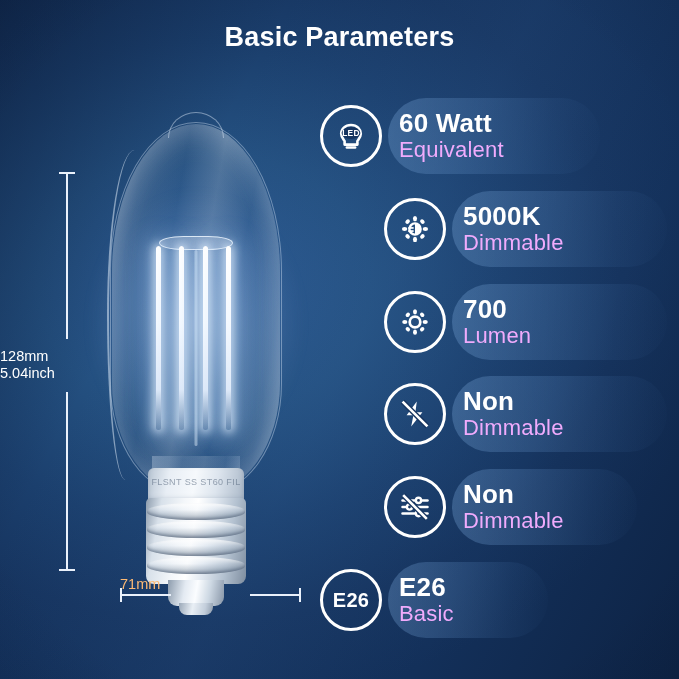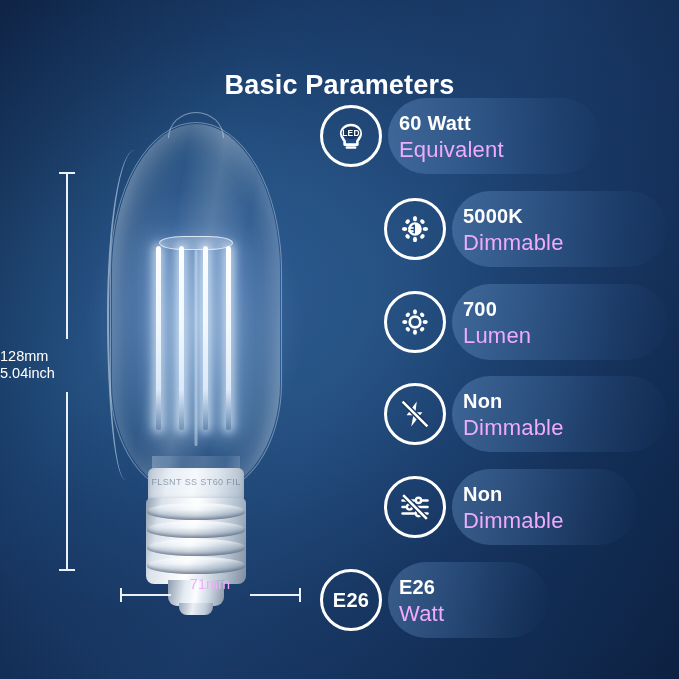--- a/index.html
+++ b/index.html
@@ -24,21 +24,21 @@
   }
   .bg-vig{
     position:absolute; inset:0;
     background:radial-gradient(ellipse 115% 110% at 50% 50%, rgba(0,0,0,0) 52%, rgba(6,18,42,.55) 100%);
   }
 
   
   #title{
     position:absolute; left:0; right:0; top:22px;
     text-align:center; color:#ffffff;
-    font-size:27px; font-weight:bold; letter-spacing:.2px;margin-top:48px;
+    font-size:27px; font-weight:bold; letter-spacing:.2px;
   }
 
   
   #bulb-wrap{ position:absolute; left:86px; top:100px; width:220px; height:490px; }
   #bulb-glow{
     position:absolute; left:-40px; top:30px; width:300px; height:420px;
     background:radial-gradient(ellipse 50% 44% at 50% 46%, rgba(190,215,245,.42) 0%, rgba(150,185,230,.18) 38%, rgba(120,165,220,0) 72%);
     filter:blur(6px);
   }
 
@@ -140,39 +140,39 @@
   
   .dim-line-v{ position:absolute; width:1.6px; background:#eaf1fb; }
   .dim-cap-h{ position:absolute; height:1.6px; width:16px; background:#eaf1fb; }
   .dim-line-h{ position:absolute; height:1.6px; background:#eaf1fb; }
   .dim-cap-v{ position:absolute; width:1.6px; height:14px; background:#eaf1fb; }
   #dim-v-label{
     position:absolute; left:0; top:348px; width:134px; 
     color:#ffffff; font-size:14.5px; line-height:17px;
   }
   #dim-h-label{
-    position:absolute; left:120px; top:576px; width:180px; text-align:center;
-    color:#f0abfc; font-size:14.5px; line-height:17px;
+    position:absolute; left:120px; top:576px; width:180px; 
+    color:#fdba74; font-size:14.5px; line-height:17px;
   }
   #dim-h-label .l2{ margin-top:1px; }
 
   
   .spec-row{ position:absolute; display:flex; align-items:center; }
   .pill{
     position:absolute; height:76px; border-radius:38px;
     background:linear-gradient(95deg, rgba(120,165,215,.34) 0%, rgba(96,142,196,.26) 40%, rgba(70,116,172,.13) 75%, rgba(55,98,152,.02) 100%);
   }
   .spec-icon{
     position:relative; width:62px; height:62px; flex:0 0 62px;
     border:3px solid #ffffff; border-radius:50%;
     display:flex; align-items:center; justify-content:center;
   }
   .spec-icon svg{ display:block; }
   .spec-text{ margin-left:17px; }
-  .spec-text .line1{ color:#ffffff; font-size:20px; font-weight:bold; line-height:26px; letter-spacing:.2px; }
+  .spec-text .line1{ color:#ffffff; font-size:26px; font-weight:bold; line-height:26px; letter-spacing:.2px; }
   .spec-text .line2{ color:#f0abfc; font-size:22px; font-weight:normal; line-height:27px; letter-spacing:.2px; }
   .e26-text{ color:#ffffff; font-size:20px; font-weight:bold; letter-spacing:.3px; }
 </style>
 </head>
 <body>
 
 <div id="stage">
 
   <div class="bg-base"></div>
   <div class="bg-sheen"></div>
@@ -337,17 +337,17 @@
     </div>
   </div>
 
   <div class="pill" style="left:388px; top:562px; width:160px;"></div>
   <div class="spec-row" style="left:320px; top:569px;">
     <div class="spec-icon">
       <span class="e26-text">E26</span>
     </div>
     <div class="spec-text">
       <div class="line1">E26</div>
-      <div class="line2">Watt</div>
+      <div class="line2">Basic</div>
     </div>
   </div>
 
 </div>
 
 </body></html>

